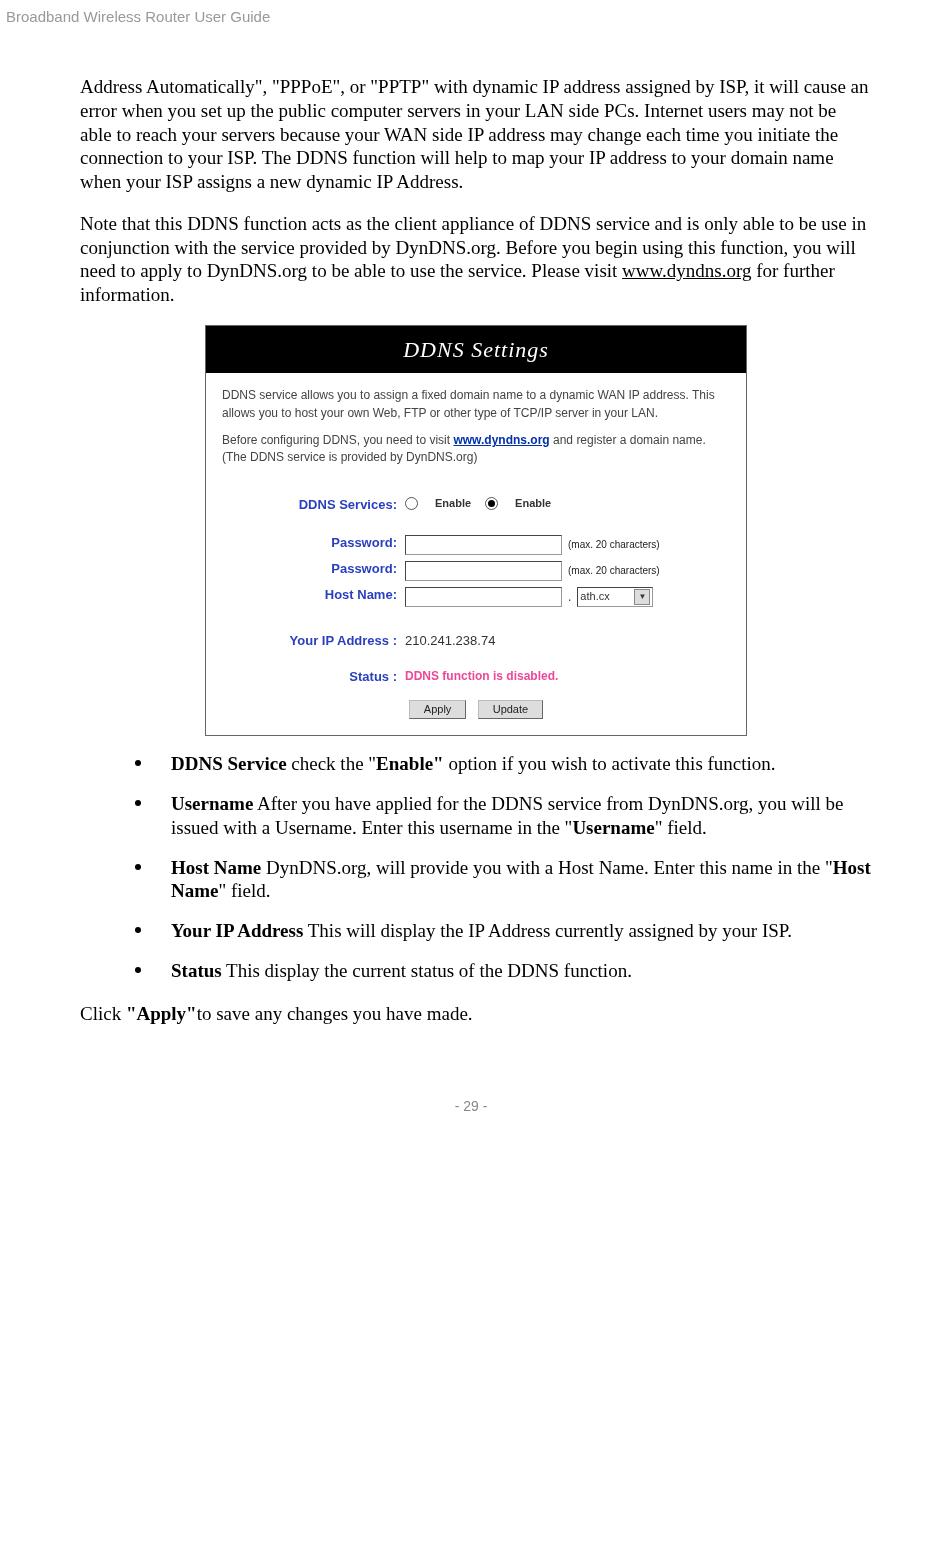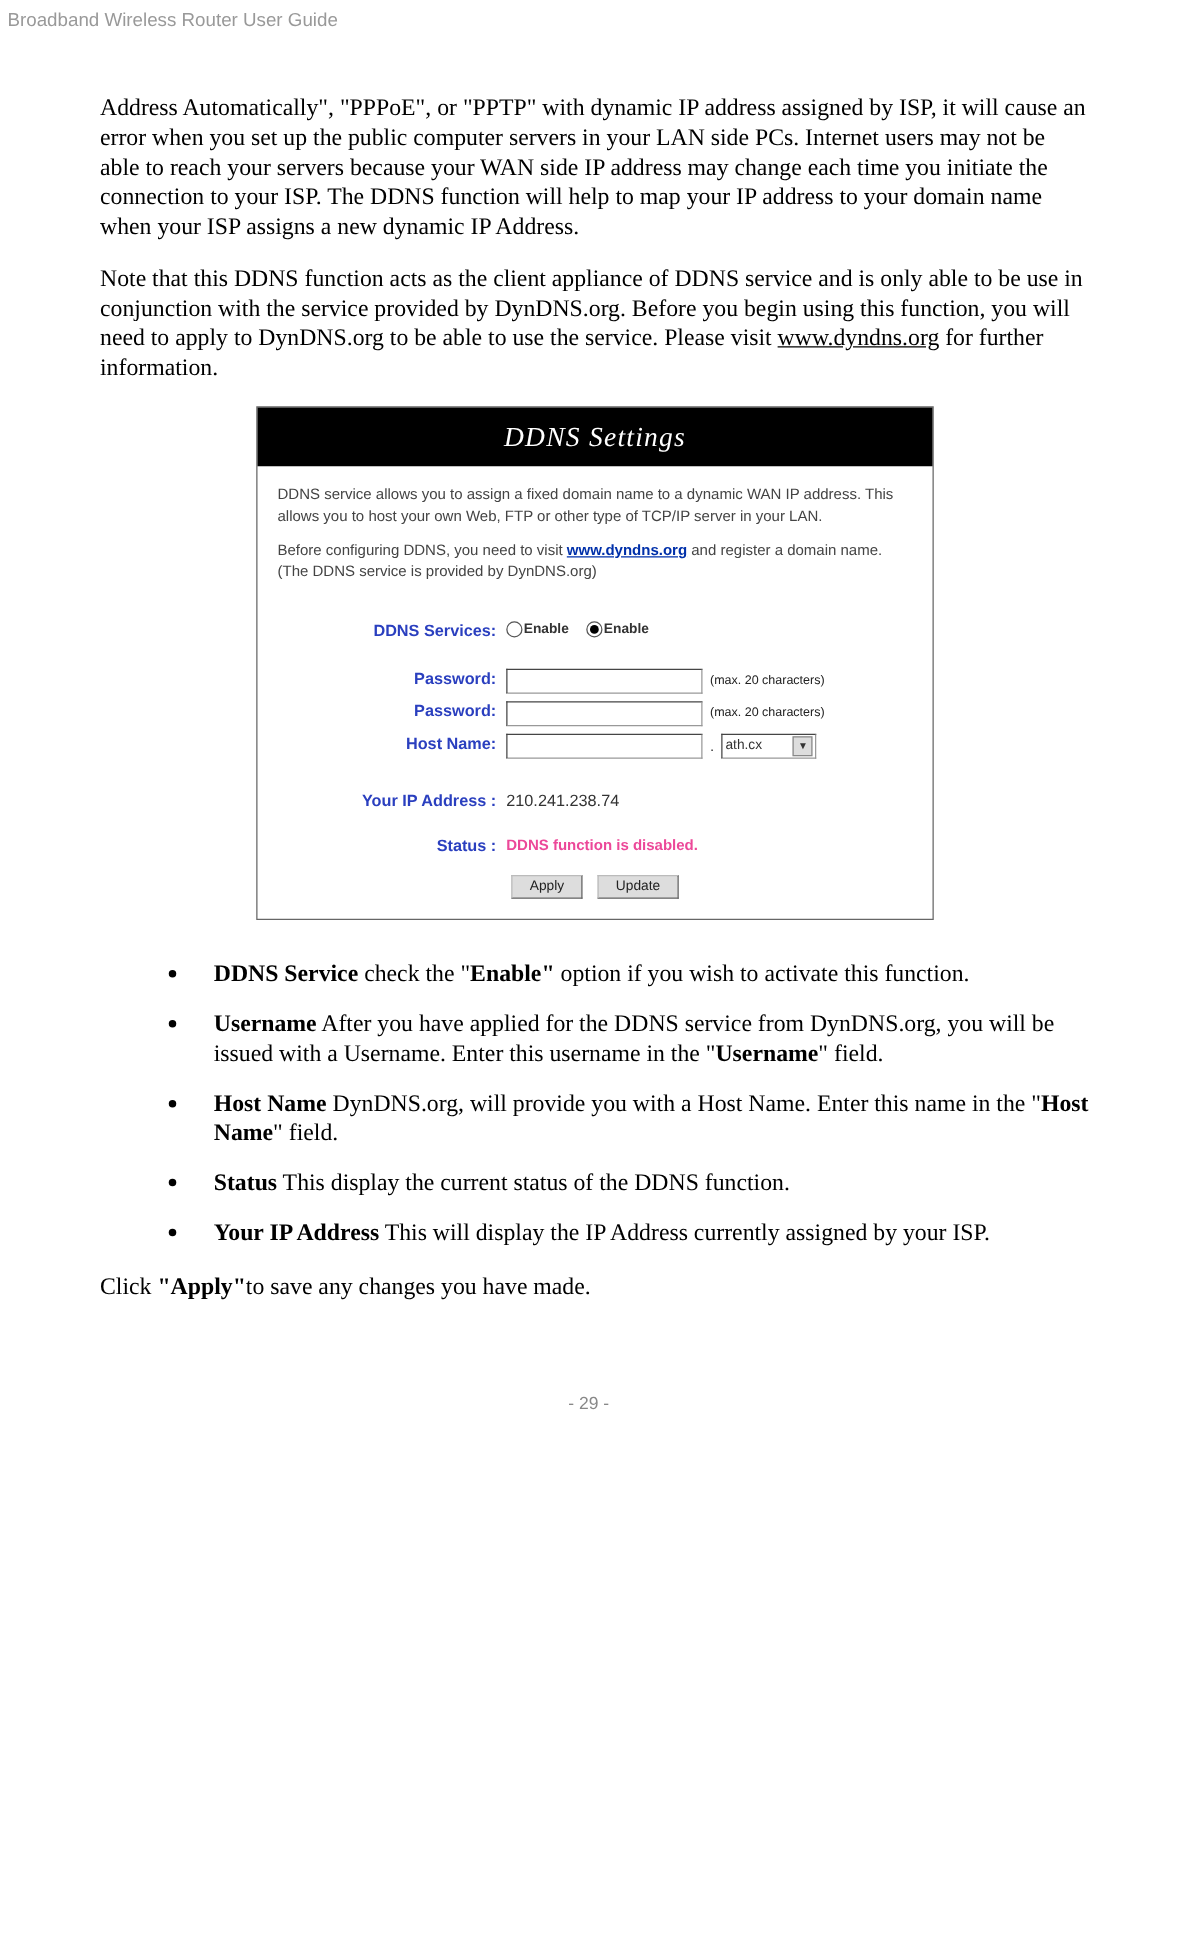--- a/index.html
+++ b/index.html
@@ -23,21 +23,21 @@
     }
     .content p {
       margin: 0 0 18px 0;
     }
     .link {
       text-decoration: underline;
       color: #000;
     }
     .screenshot {
       width: 540px;
-      margin: 10px auto 32px auto;
+      margin: 10px auto 16px auto;
       background: #fff;
       border: 1px solid #666;
       font-family: Arial, sans-serif;
       font-size: 12px;
     }
     .ss-title-bar {
       background: #000;
       color: #fff;
       font-family: "Times New Roman", serif;
       font-style: italic;
@@ -88,21 +88,21 @@
       background: #fff;
     }
     .ss-hint {
       font-size: 10px;
       color: #222;
       filter: blur(0.3px);
     }
     .ss-radio {
       display: inline-flex;
       align-items: center;
-      gap: 1px;
+      gap: 17px;
       margin-right: 8px;
     }
     .radio-dot {
       width: 11px;
       height: 11px;
       border: 1px solid #555;
       border-radius: 50%;
       background: #fff;
       position: relative;
     }
@@ -279,24 +279,24 @@
     <li>
       <b>DDNS Service</b><span> check the "</span><b>Enable"</b><span> option if you wish to activate this function.</span>
     </li>
     <li>
       <b>Username</b><span> After you have applied for the DDNS service from DynDNS.org, you will be issued with a Username. Enter this username in the "</span><b>Username</b><span>" field.</span>
     </li>
     <li>
       <b>Host Name</b><span> DynDNS.org, will provide you with a Host Name. Enter this name in the "</span><b>Host Name</b><span>" field.</span>
     </li>
     <li>
+      <b>Your IP Address</b><span> This will display the IP Address currently assigned by your ISP.</span>
+    </li>
+    <li>
       <b>Status</b><span> This display the current status of the DDNS function.</span>
-    </li>
-    <li>
-      <b>Your IP Address</b><span> This will display the IP Address currently assigned by your ISP.</span>
     </li>
   </ul>
 
   <p>
     <span>Click </span><b>"Apply"</b><span>to save any changes you have made.</span>
   </p>
 </div>
 
 <div class="page-footer">- 29 -</div>
 

